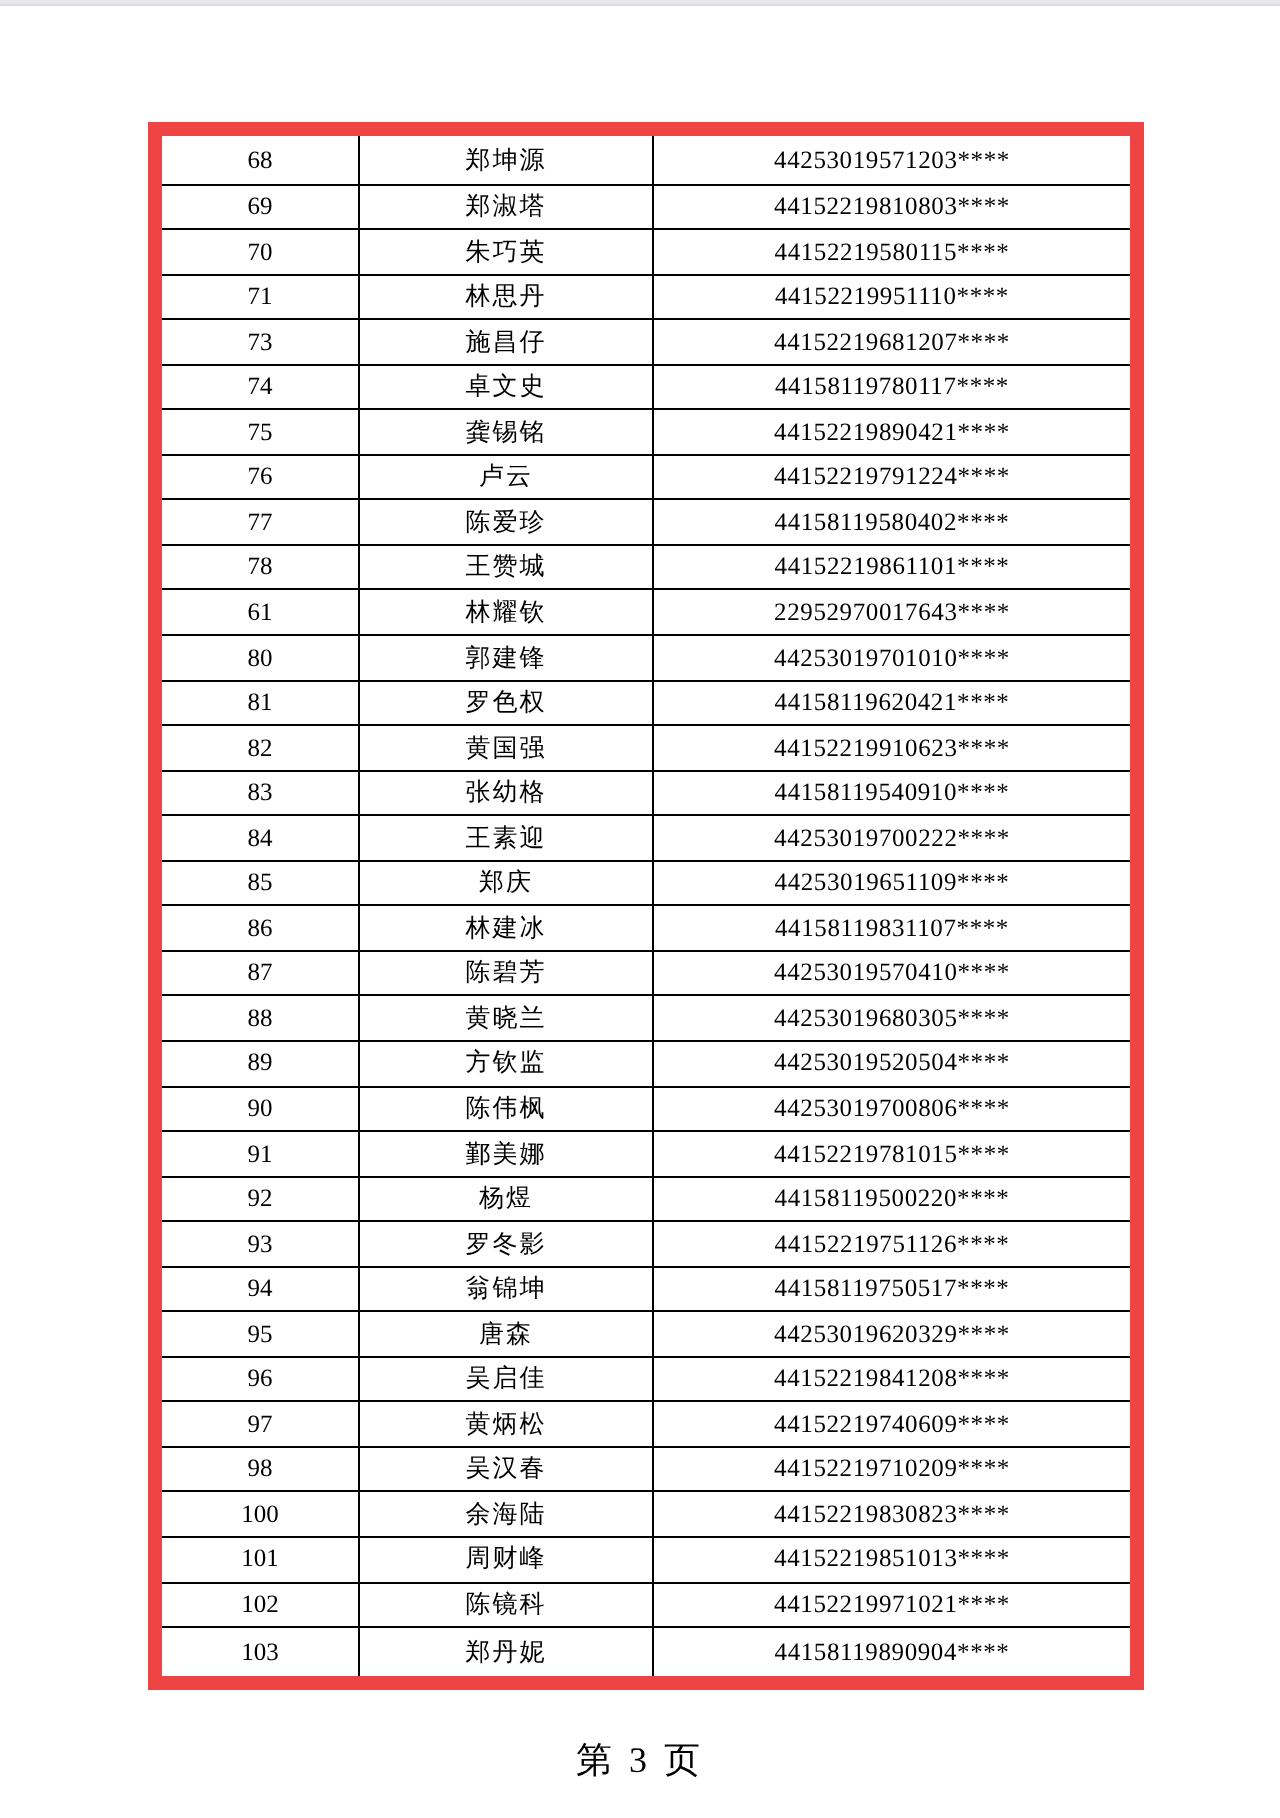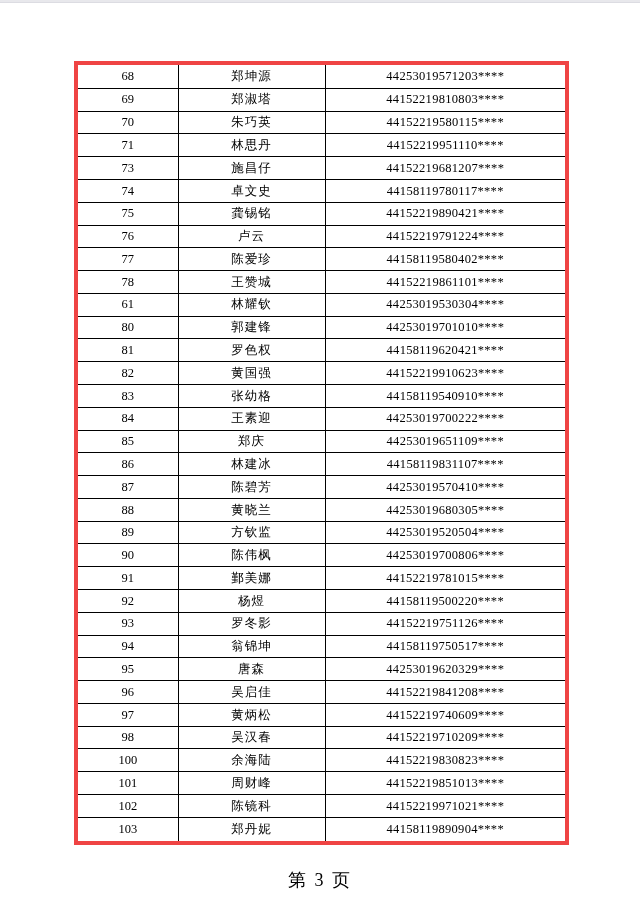--- a/index.html
+++ b/index.html
@@ -26,21 +26,21 @@
     border-bottom: 1px solid #dcdce2;
   }
   table.roster {
     position: absolute;
     left: 74px;
     top: 61px;
     width: 491px;
     height: 784px;
     border-collapse: collapse;
     table-layout: fixed;
-    border: 4px solid #ef4444;
+    border: 7px solid #ef4444;
   }
   table.roster td {
     border: 1px solid #000000;
     text-align: center;
     vertical-align: middle;
     font-size: 12.5px;
     line-height: 1;
     padding: 0;
     white-space: nowrap;
     overflow: hidden;
@@ -112,21 +112,21 @@
           <td class="col-id">44158119580402****</td>
         </tr>
         <tr>
           <td class="col-no">78</td>
           <td class="col-name">王赞城</td>
           <td class="col-id">44152219861101****</td>
         </tr>
         <tr>
           <td class="col-no">61</td>
           <td class="col-name">林耀钦</td>
-          <td class="col-id">44253019530304****</td>
+          <td class="col-id">22952970017643****</td>
         </tr>
         <tr>
           <td class="col-no">80</td>
           <td class="col-name">郭建锋</td>
           <td class="col-id">44253019701010****</td>
         </tr>
         <tr>
           <td class="col-no">81</td>
           <td class="col-name">罗色权</td>
           <td class="col-id">44158119620421****</td>

